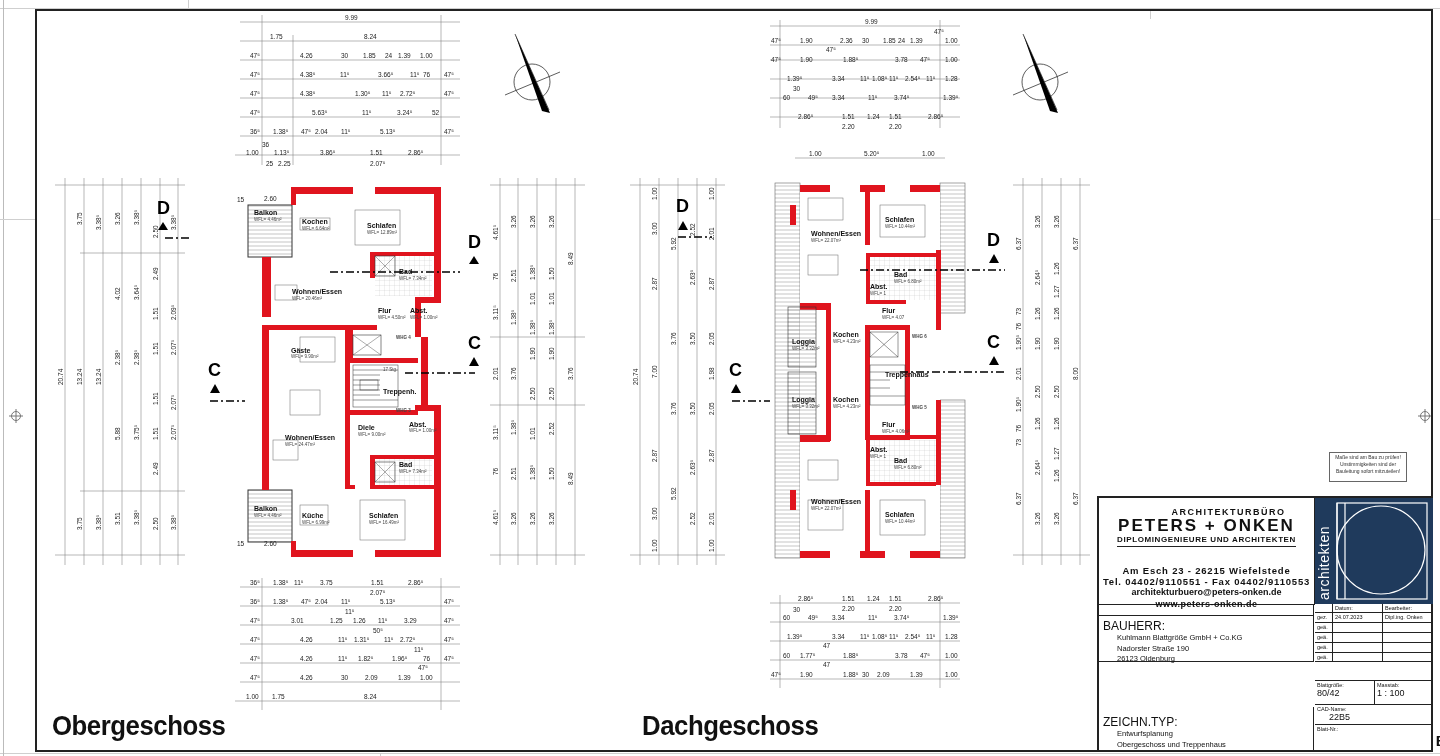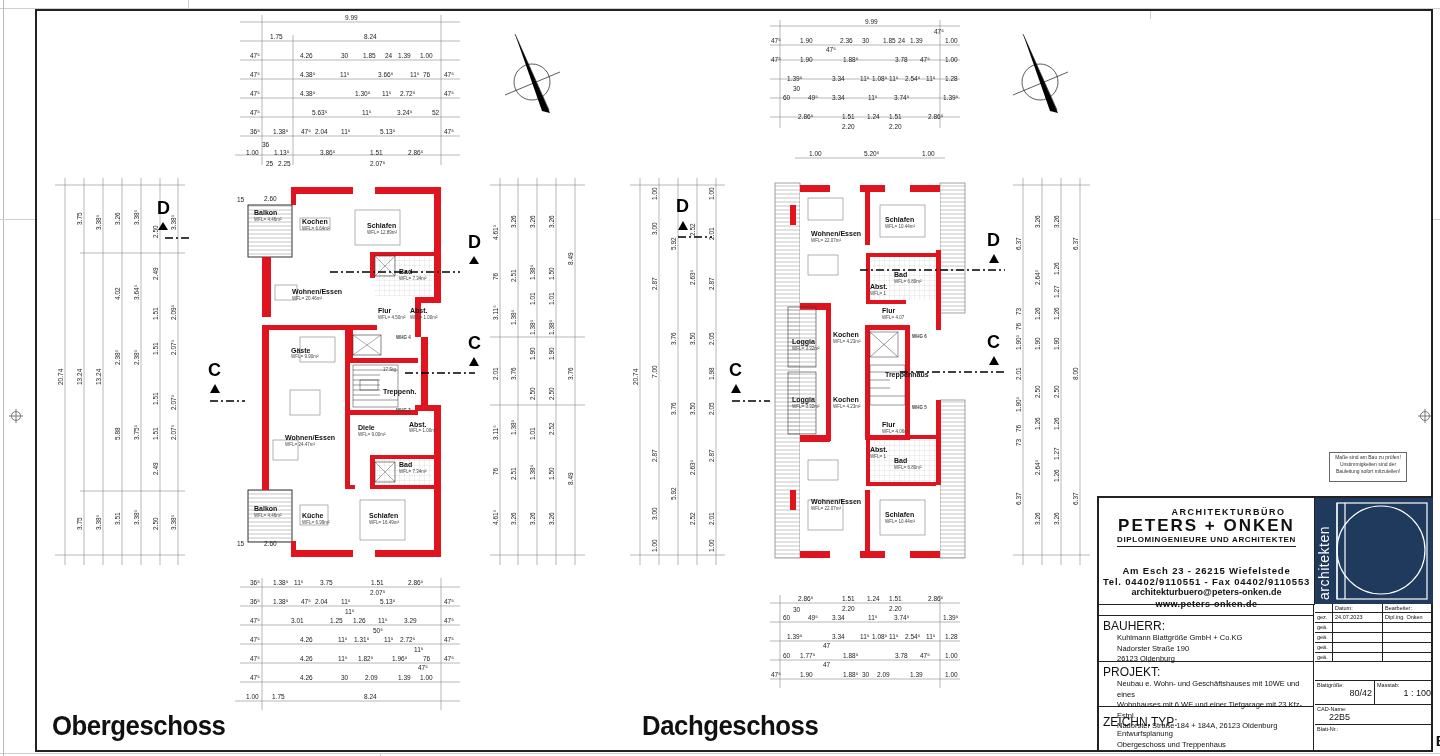--- a/index.html
+++ b/index.html
@@ -27,21 +27,21 @@
   .firm-sub{font-size:8px;font-weight:bold;letter-spacing:0.6px;}
   .firm-addr{font-size:9.5px;font-weight:bold;letter-spacing:0.8px;line-height:11px;margin-top:5px;}
   .firm-mail{font-size:9px;font-weight:bold;line-height:11px;}
   .firm-web{font-size:9px;font-weight:bold;letter-spacing:0.5px;line-height:12px;}
   .hr{height:1px;background:#222;margin:2px 18px;}
   .tb-row{position:absolute;left:0;width:215px;border-bottom:1px solid #222;border-right:1px solid #222;box-sizing:border-box;}
   .tb-label{font-size:12px;padding:3px 0 0 4px;}
   .tb-val{font-size:7.5px;padding-left:18px;line-height:10.5px;}
   .tb-grid{position:absolute;left:216px;width:118px;}
   .cell{position:absolute;border-bottom:1px solid #222;border-right:1px solid #222;box-sizing:border-box;font-size:5.5px;padding:1px 2px;}
-  .cell .big{font-size:9px;display:block;text-align:right;}
+  .cell .big{font-size:9px;display:block;text-align:left;}
   .blatt{font-size:15px;font-weight:bold;position:absolute;right:3px;bottom:1px;}
   .note{position:absolute;left:1329px;top:452px;width:78px;height:30px;border:1px solid #666;font-size:5px;text-align:center;line-height:7px;padding-top:1px;box-sizing:border-box;color:#333;}
 </style>
 </head>
 <body>
 
 <div class="outer-line-top"></div>
 <div class="outer-line-bottom"></div>
 <div class="outer-left"></div>
 <div class="fold" style="left:188px;top:0;width:1px;height:9px;"></div>
@@ -764,26 +764,20 @@
     </svg>
   </div>
 
   <div class="tb-row" style="top:106px;height:12px;"></div>
   <div class="tb-row" style="top:118px;height:46px;">
     <div class="tb-label">BAUHERR:</div>
     <div class="tb-val">Kuhlmann Blattgröße GmbH + Co.KG</div>
     <div class="tb-val">Nadorster Straße 190</div>
     <div class="tb-val">26123 Oldenburg</div>
   </div>
-  <div class="tb-row" style="top:164px;height:45px;">
-    <div class="tb-label">PROJEKT:</div>
-    <div class="tb-val">Neubau e. Wohn- und Geschäftshauses mit 10WE und eines</div>
-    <div class="tb-val">Wohnhauses mit 6 WE und einer Tiefgarage mit 23 Kfz-Estpl.</div>
-    <div class="tb-val">Nadorster Straße 184 + 184A, 26123 Oldenburg</div>
-  </div>
   <div class="tb-row" style="top:209px;height:43px;border-bottom:none;">
     <div class="tb-label" style="padding-top:8px;">ZEICHN.TYP:</div>
     <div class="tb-val">Entwurfsplanung</div>
     <div class="tb-val">Obergeschoss und Treppenhaus</div>
   </div>
 
   <div class="tb-grid" style="top:106px;height:150px;">
     <div class="cell" style="left:0;top:0;width:18px;height:9px;"></div>
     <div class="cell" style="left:18px;top:0;width:50px;height:9px;">Datum:</div>
     <div class="cell" style="left:68px;top:0;width:50px;height:9px;border-right:none;">Bearbeiter:</div>

